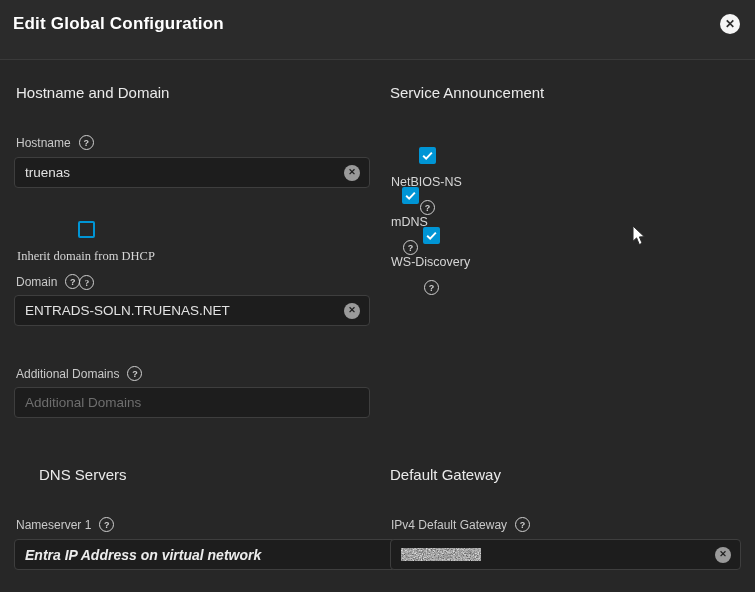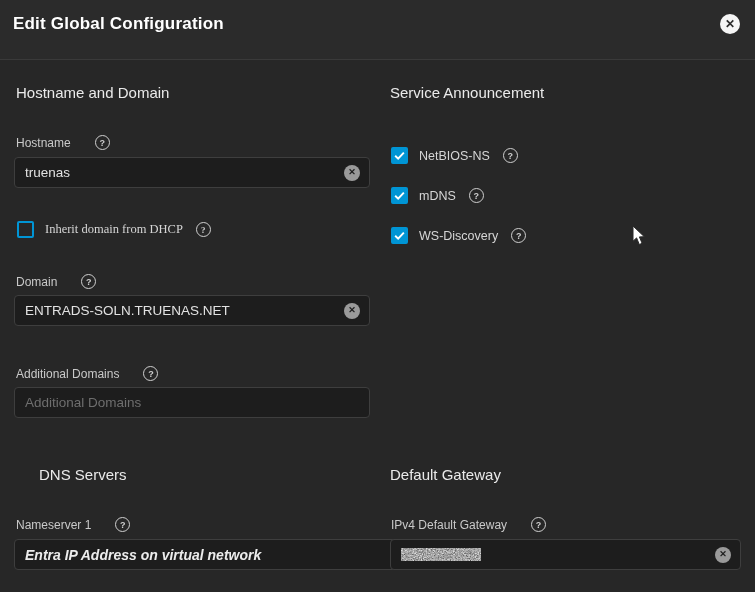--- a/index.html
+++ b/index.html
@@ -22,21 +22,21 @@
   .close-btn{
     position:absolute; right:15px; top:14px; width:20px; height:20px;
     background:#f5f5f5; border-radius:50%; cursor:pointer;
     display:flex; align-items:center; justify-content:center;
     color:#2b2b2b; font-size:12px; font-weight:bold; line-height:1;
   }
   .section-title{
     position:absolute; font-size:15px; font-weight:400; color:#eaeaea;
   }
   .field-label{
-    position:absolute; display:flex; align-items:flex-end; gap:24px;
+    position:absolute; display:flex; align-items:flex-end; gap:8px;
     font-size:12px; color:#c9c9c9;
   }
   .help-icon{
     width:15px; height:15px; border:1.5px solid #cfcfcf; border-radius:50%;
     display:inline-flex; align-items:center; justify-content:center;
     font-size:9px; font-weight:bold; color:#cfcfcf; cursor:pointer; flex:0 0 auto;
   }
   .input-wrap{
     position:absolute; height:31px;
     background:#1d1d1d; border:1px solid #3e3e3e; border-radius:4px;
@@ -50,21 +50,21 @@
   .input-wrap input::placeholder{ color:#6e6e6e; opacity:1; }
   .input-wrap input.em{ font-weight:bold; font-style:italic; font-size:14px; color:#ececec; }
   .clear-icon{
     width:16px; height:16px; margin-right:9px; flex:0 0 auto;
     background:#9a9a9a; border-radius:50%; cursor:pointer;
     display:flex; align-items:center; justify-content:center;
     color:#1d1d1d; font-size:9px; font-weight:bold; line-height:1;
   }
   .checkbox-row{
     position:absolute; display:flex; align-items:center; gap:11px;
-    font-size:12.5px; color:#d6d6d6;
+    font-size:12.5px; color:#d6d6d6;flex-direction:column;
   }
   .cb{
     width:17px; height:17px; border:2px solid #0095d5; border-radius:2px;
     background:transparent; cursor:pointer; flex:0 0 auto;
     display:flex; align-items:center; justify-content:center;
   }
   .cb svg{ display:none; }
   .cb.checked{ background:#0095d5; border-color:#0095d5; }
   .cb.checked svg{ display:block; }
   .cb-label{ margin-right:2px; }

